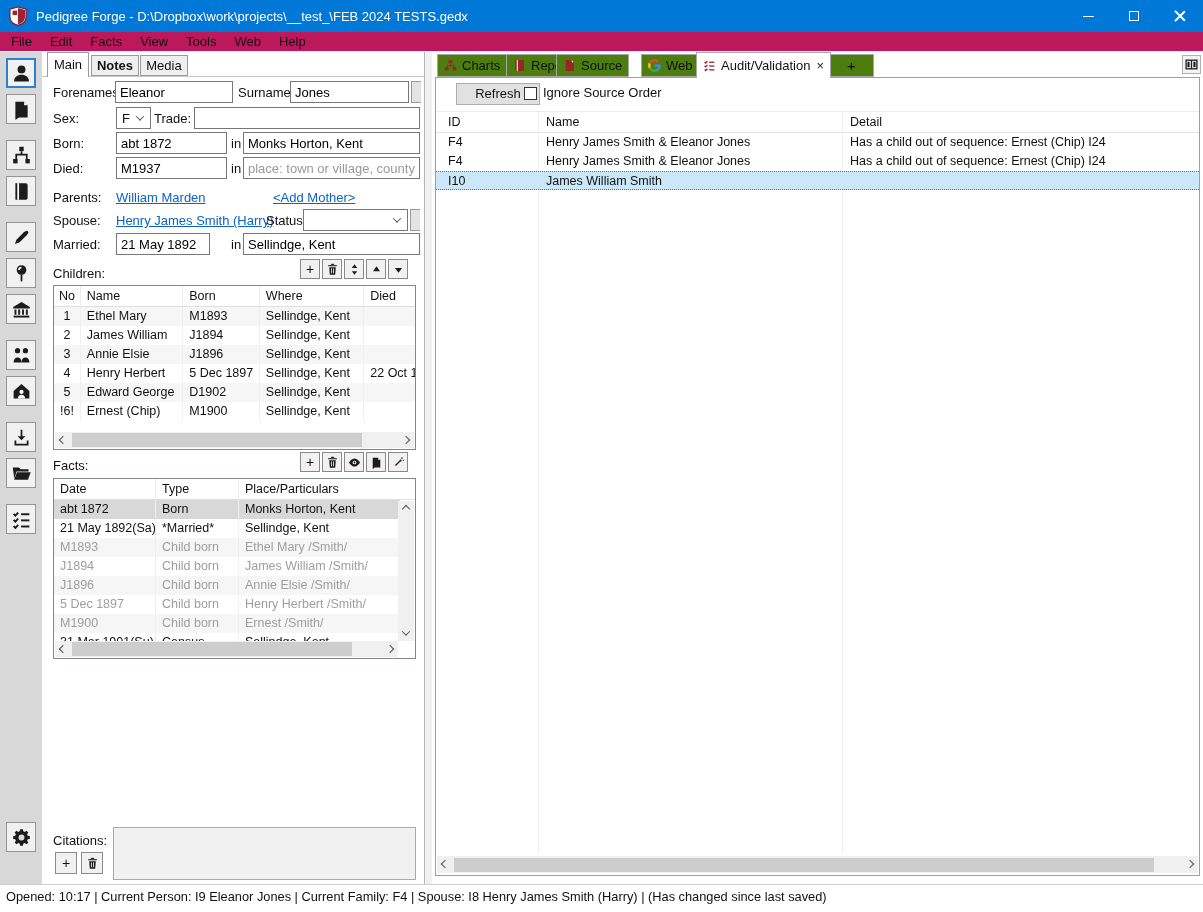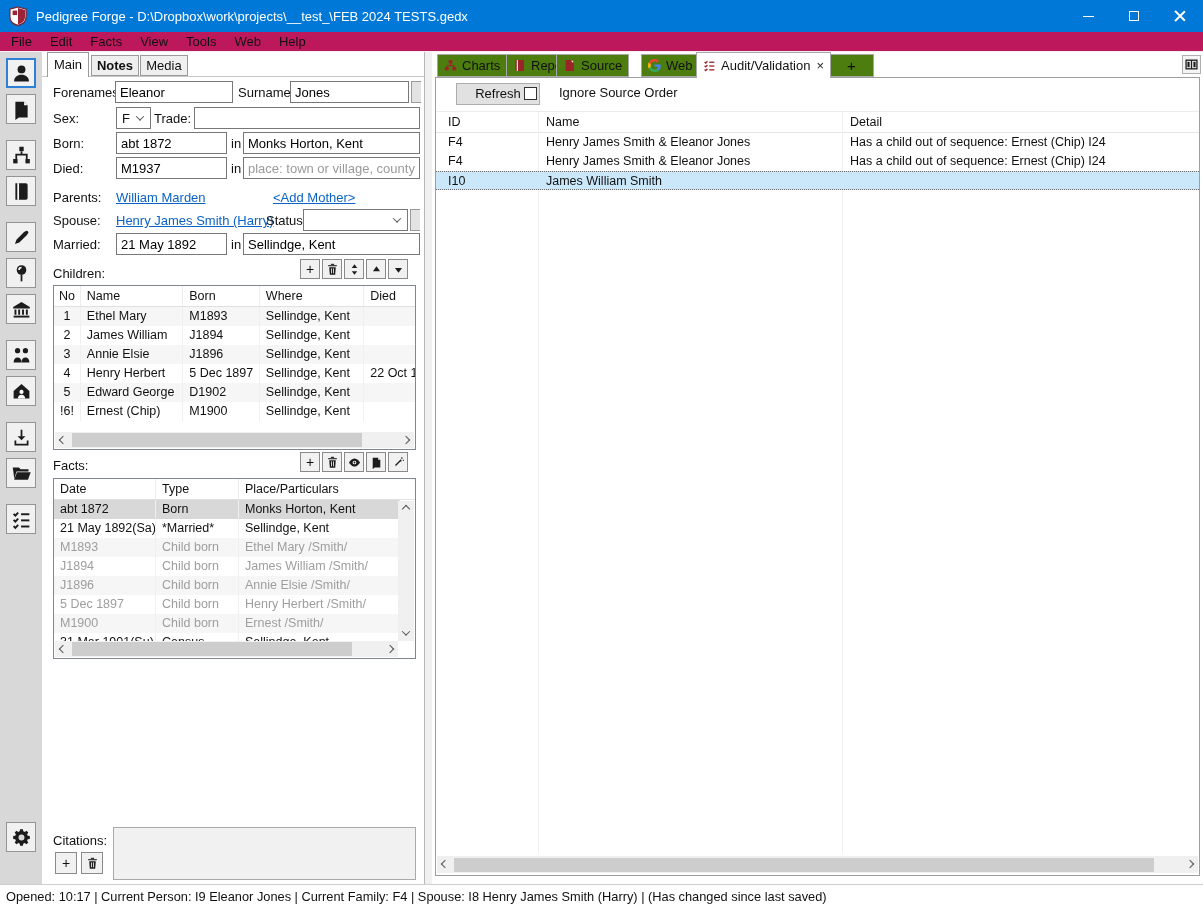--- a/index.html
+++ b/index.html
@@ -86,21 +86,21 @@
   .rtab.active { top:0; height:26px; background:#fff; border-bottom:none; z-index:3; }
   .rtab svg { width:13px; height:13px; flex:none; }
   .rtab .tab-close { font-size:13px; color:#222; margin-left:1px; line-height:1; }
   .rtab.newtab { justify-content:center; font-size:15px; }
   .panel-split-btn { position:absolute; right:2px; top:3px; width:19px; height:19px; background:#f4f4f4; border:1px solid #b0b0b0; display:flex; align-items:center; justify-content:center; }
   .rp-content { position:absolute; top:25px; left:3px; right:3px; bottom:8px; border:1px solid #9f9f9f; background:#fff; }
 
   .btn { background:#e1e1e1; border:1px solid #adadad; font-family:"Liberation Sans",sans-serif; font-size:13px; text-align:center; }
   .refresh-btn { position:absolute; left:10px; top:5px; width:84px; height:22px; line-height:20px;margin-left:10px; }
   .cb { position:absolute; left:88px; top:9px; width:13px; height:13px; border:1px solid #333; background:#fff; }
-  .cb-label { position:absolute; left:123px; top:7px; }
+  .cb-label { position:absolute; left:107px; top:7px; }
 
   .audit-head { position:absolute; left:0; right:0; top:33px; height:22px; border-top:1px solid #ececec; border-bottom:1px solid #e4e4e4; font-size:12.5px; }
   .audit-head span, .audit-row span { position:absolute; line-height:20px; white-space:nowrap; overflow:hidden; }
   .a-id{left:12px; width:86px;} .a-name{left:110px; width:292px;} .a-detail{left:414px; right:4px;}
   .audit-rows { position:absolute; left:0; right:0; top:55px; }
   .audit-row { position:relative; height:19px; font-size:12.5px; }
   .audit-row span { line-height:19px; }
   .audit-row.selected { background:#cbe8fb; border-top:1px dotted #6a6a6a; border-bottom:1px dotted #6a6a6a; }
   .audit-col-line { position:absolute; top:33px; bottom:22px; width:1px; background:#efefef; }
 
@@ -281,21 +281,21 @@
     <span class="flabel" style="left:11px;top:161px;">Spouse:</span>
     <span class="link" style="left:74px;top:161px;">Henry James Smith (Harry)</span>
     <span class="flabel" style="left:224px;top:161px;">Status:</span>
     <div class="dropdown" style="left:261px;top:157px;width:105px;">
         <span></span>
         <span class="chev down"></span>
       </div>
     <div class="side-btn" style="left:368px;top:157px;"></div>
 
     <span class="flabel" style="left:11px;top:185px;">Married:</span>
-    <input class="tinput" style="left: 74px; top: 181px; width: 111px;" value="21 May 1892">
+    <input class="tinput" style="left: 74px; top: 181px; width: 94px;" value="21 May 1892">
     <span class="flabel" style="left:189px;top:185px;">in</span>
     <input class="tinput" style="left: 201px; top: 181px; width: 177px;" value="Sellindge, Kent">
 
     <span class="flabel" style="left:11px;top:214px;">Children:</span>
     <div class="mini-btn" style="left:258px;top:207px;">
         <span>+</span>
       </div>
     <div class="mini-btn" style="left:280px;top:207px;">
         <svg viewBox="0 0 24 24">
           <rect x="4" y="4" width="16" height="2"></rect>

